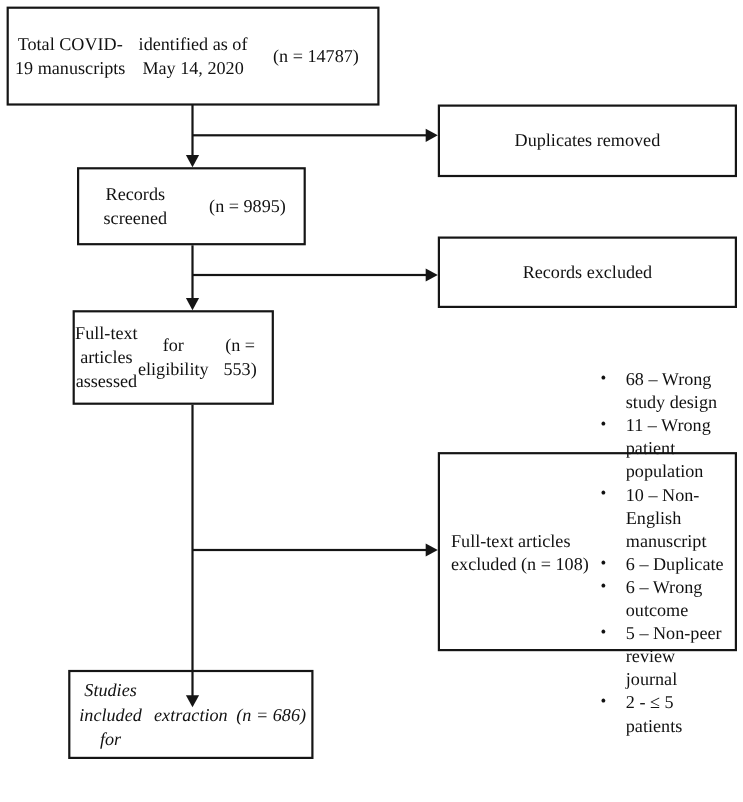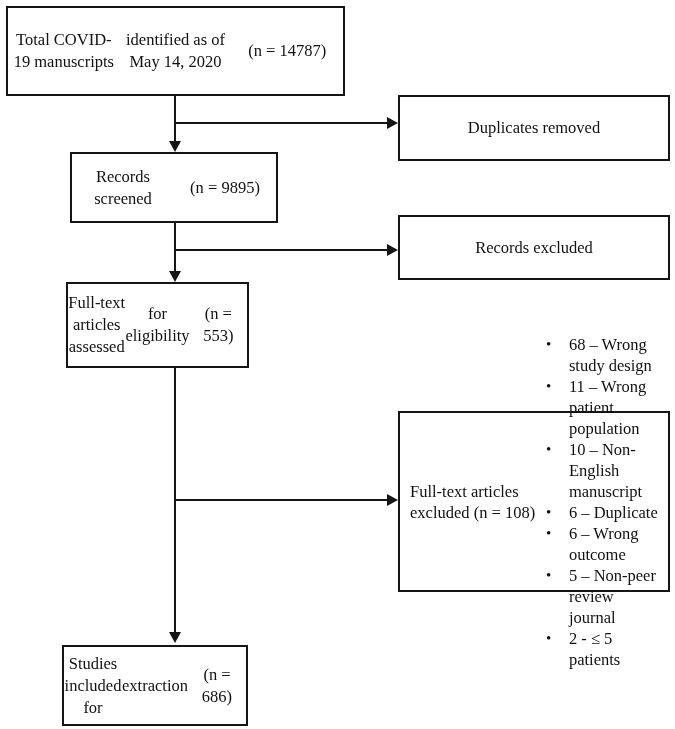--- a/index.html
+++ b/index.html
@@ -24,21 +24,21 @@
     justify-content: center;
     align-items: center;
     text-align: center;
   }
   .node .txt-line { width: 100%; }
   #box-identified   { left: 6px;   top: 6px;   width: 339px; height: 90px;  }
   #box-duplicates   { left: 398px; top: 95px;  width: 272px; height: 66px;  }
   #box-screened     { left: 70px;  top: 152px; width: 208px; height: 71px; justify-content: center;  }
   #box-rec-excluded { left: 398px; top: 215px; width: 272px; height: 65px;  }
   #box-assessed     { left: 66px;  top: 282px; width: 183px; height: 86px;  }
-  #box-included     { left: 62px;  top: 645px; width: 186px; height: 81px;  }
+  #box-included     { left: 62px;  top: 609px; width: 223px; height: 81px; font-style: italic;  }
   #box-ft-excluded  {
     left: 398px; top: 411px; width: 272px; height: 181px;
     justify-content: flex-start;
     align-items: center;
     text-align: left;
     padding: 6px 4px 6px 10px;
     line-height: 21px;
   }
   .ft-list { list-style: none; margin: 0; padding: 0; }
   .ft-list li { position: relative; padding-left: 30px; }

